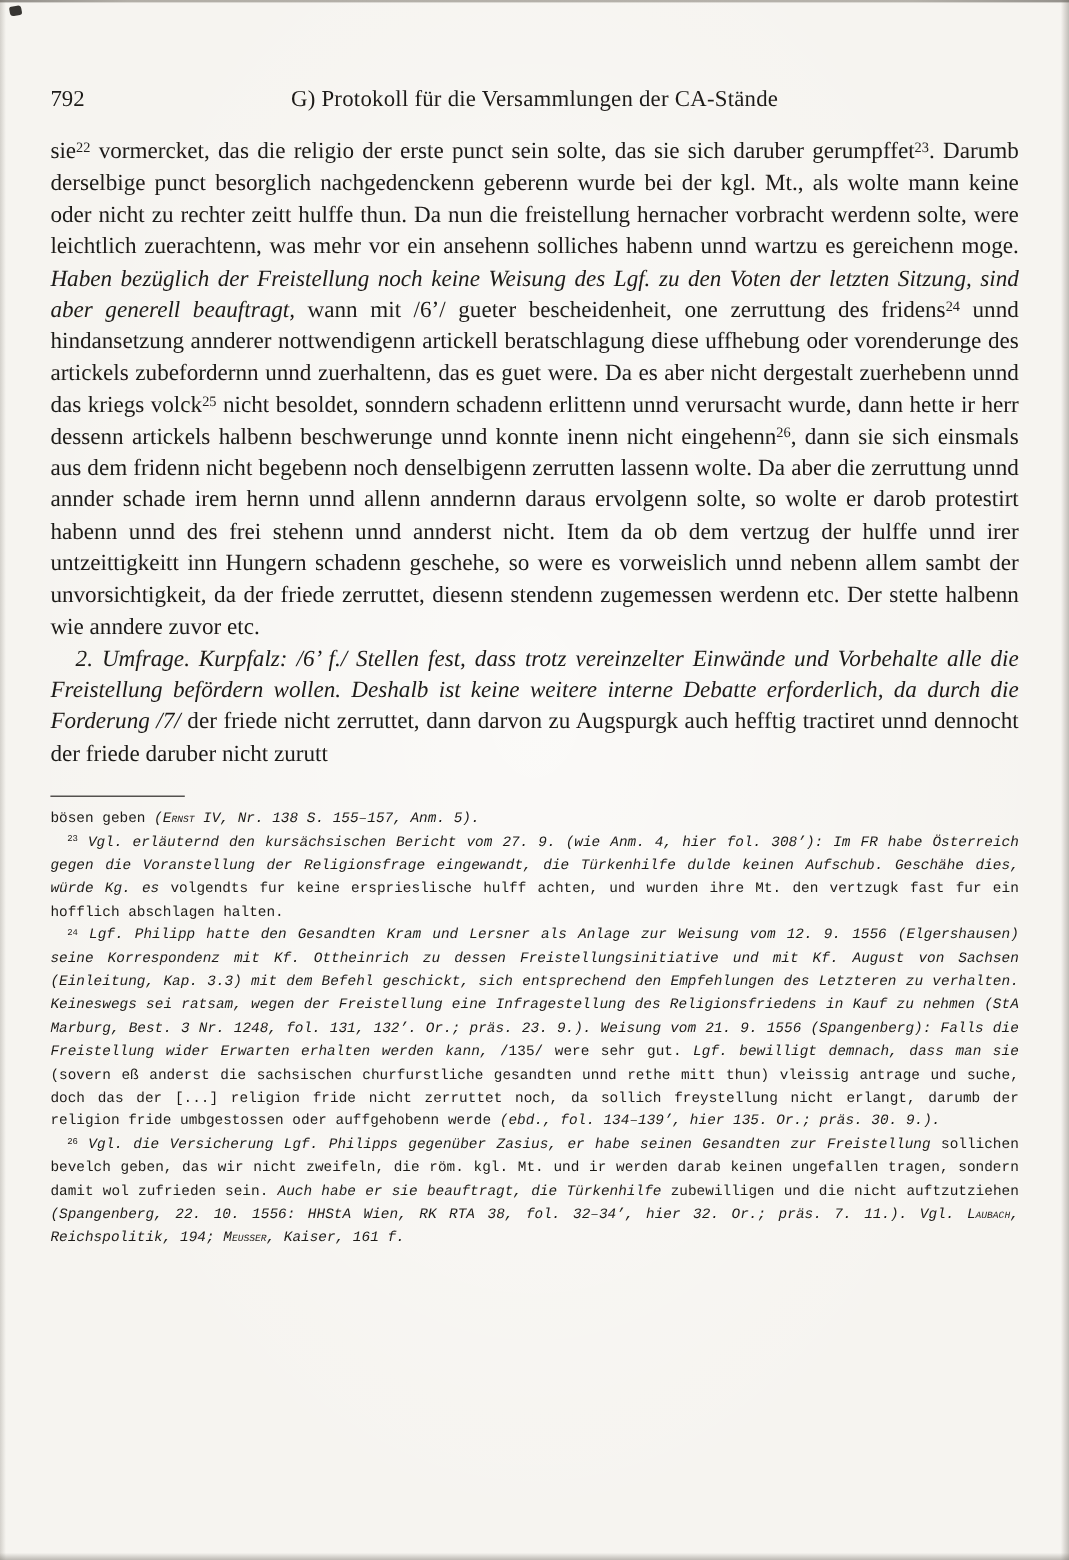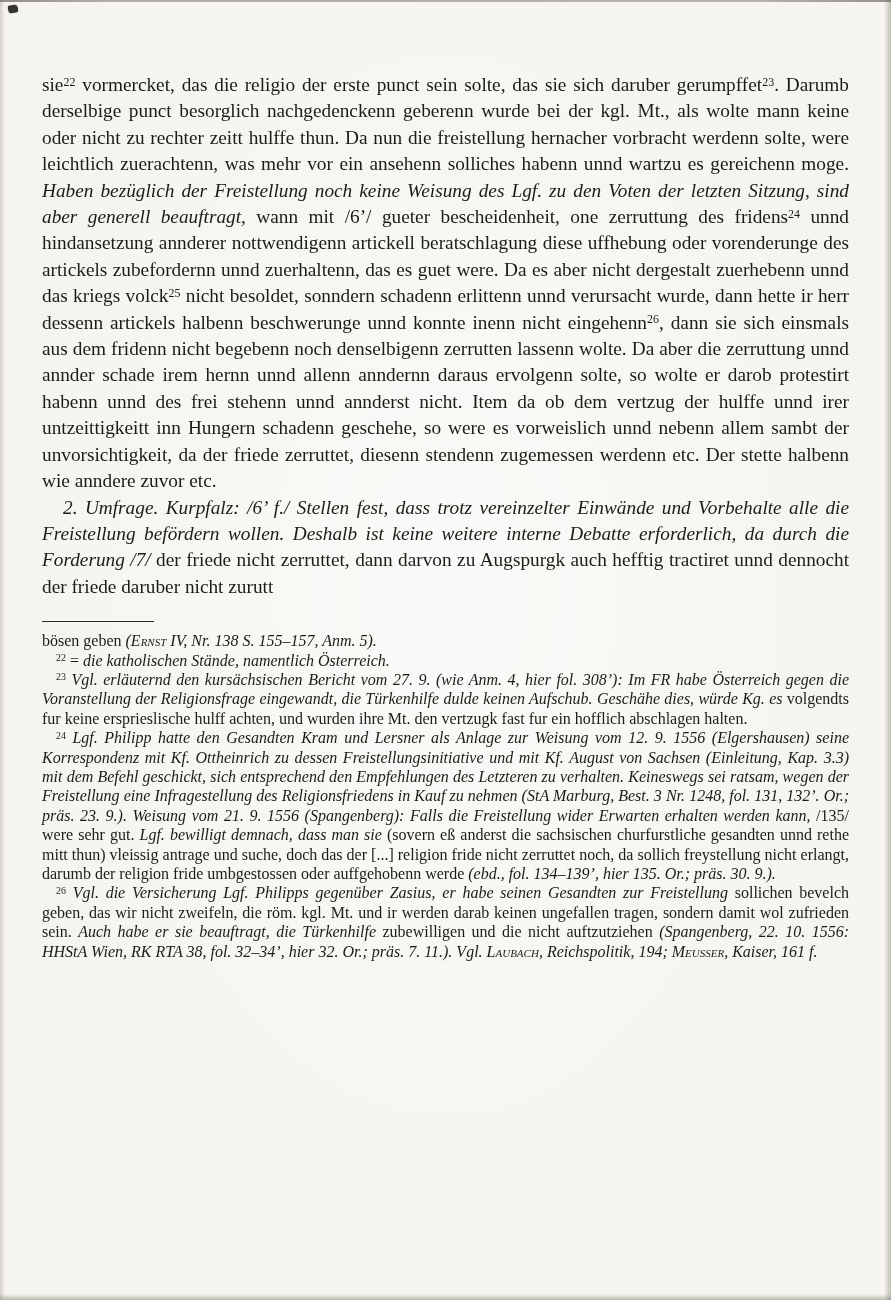--- a/index.html
+++ b/index.html
@@ -80,23 +80,24 @@
     text-indent: 21px;
   }
   
   .footnote-rule {
     margin-top: 21px;
     width: 112px;
     border-top: 1.6px solid #2c2a27;
   }
   .footnotes {
     margin-top: 9px;
-    font-size: 16px;
+    font-size: 12px;
     line-height: 19.4px;
     text-align: justify;
+    font-family: Liberation Mono, monospace;
   }
   .footnotes p {
     margin: 0;
   }
   .fn-indent {
     text-indent: 14px;
   }
   
   .s-i { font-style: italic; margin-top: 20px; }
   .s-sc-i { font-variant: small-caps; font-style: italic; }
@@ -112,29 +113,32 @@
 <body>
 
 <div class="page">
 
   <div class="edge-top"></div>
   <div class="edge-left"></div>
   <div class="edge-right"></div>
   <div class="edge-bottom"></div>
   <div class="corner-mark"></div>
 
+  <header class="page-header">
+    <span class="page-number">792</span>
+    <span class="running-head">G) Protokoll für die Versammlungen der CA-Stände</span>
+  </header>
 
   <main class="main-text">
     <p><span>sie</span><sup class="fnref">22</sup><span> vormercket, das die religio der erste punct sein solte, das sie sich daruber gerumpffet</span><sup class="fnref">23</sup><span>. Darumb derselbige punct besorglich nachgedenckenn geberenn wurde bei der kgl. Mt., als wolte mann keine oder nicht zu rechter zeitt hulffe thun. Da nun die freistellung hernacher vorbracht werdenn solte, were leichtlich zuerachtenn, was mehr vor ein ansehenn solliches habenn unnd wartzu es gereichenn moge. </span><span class="s-i">Haben bezüglich der Freistellung noch keine Weisung des Lgf. zu den Voten der letzten Sitzung, sind aber generell beauftragt,</span><span> wann mit /6’/ gueter bescheidenheit, one zerruttung des fridens</span><sup class="fnref">24</sup><span> unnd hindansetzung annderer nottwendigenn artickell beratschlagung diese uffhebung oder vorenderunge des artickels zubefordernn unnd zuerhaltenn, das es guet were. Da es aber nicht dergestalt zuerhebenn unnd das kriegs volck</span><sup class="fnref">25</sup><span> nicht besoldet, sonndern schadenn erlittenn unnd verursacht wurde, dann hette ir herr dessenn artickels halbenn beschwerunge unnd konnte inenn nicht eingehenn</span><sup class="fnref">26</sup><span>, dann sie sich einsmals aus dem fridenn nicht begebenn noch denselbigenn zerrutten lassenn wolte. Da aber die zerruttung unnd annder schade irem hernn unnd allenn anndernn daraus ervolgenn solte, so wolte er darob protestirt habenn unnd des frei stehenn unnd annderst nicht. Item da ob dem vertzug der hulffe unnd irer untzeittigkeitt inn Hungern schadenn geschehe, so were es vorweislich unnd nebenn allem sambt der unvorsichtigkeit, da der friede zerruttet, diesenn stendenn zugemessen werdenn etc. Der stette halbenn wie anndere zuvor etc.</span></p>
     <p class="para-indent"><span class="s-i">2. Umfrage. Kurpfalz: /6’ f./ Stellen fest, dass trotz vereinzelter Einwände und Vorbehalte alle die Freistellung befördern wollen. Deshalb ist keine weitere interne Debatte erforderlich, da durch die Forderung /7/</span><span> der friede nicht zerruttet, dann darvon zu Augspurgk auch hefftig tractiret unnd dennocht der friede daruber nicht zurutt</span></p>
   </main>
 
   <div class="footnote-rule"></div>
 
   <section class="footnotes">
     <p><span>bösen geben </span><span class="s-i">(</span><span class="s-sc-i">Ernst</span><span class="s-i"> IV, Nr. 138 S. 155–157, Anm. 5).</span></p>
-    <p class="fn-indent"><sup class="fnref">22</sup><span> = </span><span class="s-i">die katholischen Stände, namentlich Österreich.</span></p>
     <p class="fn-indent"><sup class="fnref">23</sup><span> </span><span class="s-i">Vgl. erläuternd den kursächsischen Bericht vom 27. 9. (wie Anm. 4, hier fol. 308’): Im FR habe Österreich gegen die Voranstellung der Religionsfrage eingewandt, die Türkenhilfe dulde keinen Aufschub. Geschähe dies, würde Kg. es</span><span> volgendts fur keine ersprieslische hulff achten, und wurden ihre Mt. den vertzugk fast fur ein hofflich abschlagen halten.</span></p>
     <p class="fn-indent"><sup class="fnref">24</sup><span> </span><span class="s-i">Lgf. Philipp hatte den Gesandten Kram und Lersner als Anlage zur Weisung vom 12. 9. 1556 (Elgershausen) seine Korrespondenz mit Kf. Ottheinrich zu dessen Freistellungsinitiative und mit Kf. August von Sachsen (Einleitung, Kap. 3.3) mit dem Befehl geschickt, sich entsprechend den Empfehlungen des Letzteren zu verhalten. Keineswegs sei ratsam, wegen der Freistellung eine Infragestellung des Religionsfriedens in Kauf zu nehmen (StA Marburg, Best. 3 Nr. 1248, fol. 131, 132’. Or.; präs. 23. 9.). Weisung vom 21. 9. 1556 (Spangenberg): Falls die Freistellung wider Erwarten erhalten werden kann,</span><span> /135/ were sehr gut. </span><span class="s-i">Lgf. bewilligt demnach, dass man sie</span><span> (sovern eß anderst die sachsischen churfurstliche gesandten unnd rethe mitt thun) vleissig antrage und suche, doch das der [...] religion fride nicht zerruttet noch, da sollich freystellung nicht erlangt, darumb der religion fride umbgestossen oder auffgehobenn werde </span><span class="s-i">(ebd., fol. 134–139’, hier 135. Or.; präs. 30. 9.).</span></p>
     <p class="fn-indent"><sup class="fnref">26</sup><span> </span><span class="s-i">Vgl. die Versicherung Lgf. Philipps gegenüber Zasius, er habe seinen Gesandten zur Freistellung</span><span> sollichen bevelch geben, das wir nicht zweifeln, die röm. kgl. Mt. und ir werden darab keinen ungefallen tragen, sondern damit wol zufrieden sein. </span><span class="s-i">Auch habe er sie beauftragt, die Türkenhilfe</span><span> zubewilligen und die nicht auftzutziehen </span><span class="s-i">(Spangenberg, 22. 10. 1556: HHStA Wien, RK RTA 38, fol. 32–34’, hier 32. Or.; präs. 7. 11.). Vgl. </span><span class="s-sc-i">Laubach</span><span class="s-i">, Reichspolitik, 194; </span><span class="s-sc-i">Meusser</span><span class="s-i">, Kaiser, 161 f.</span></p>
   </section>
 
 </div>
 
 </body></html>

